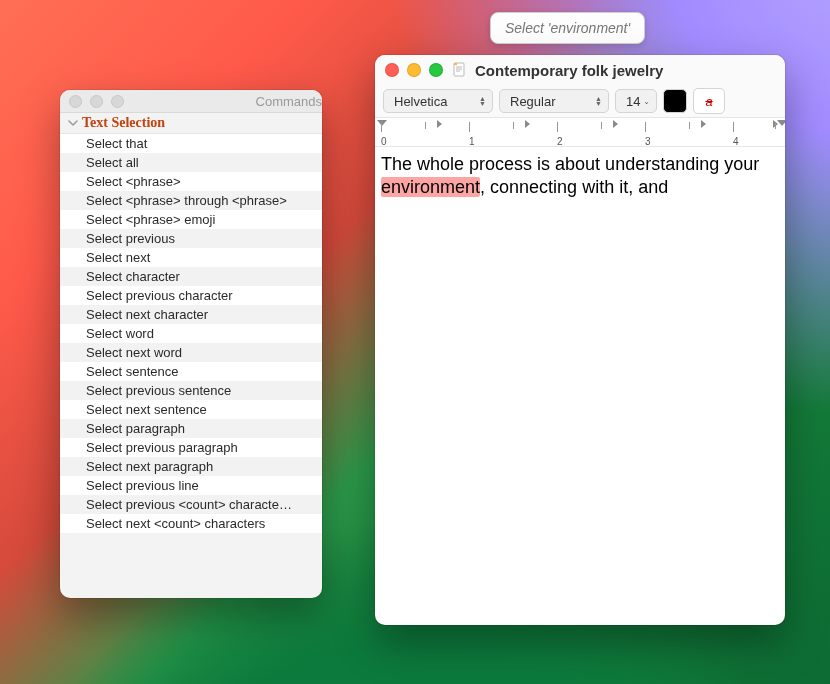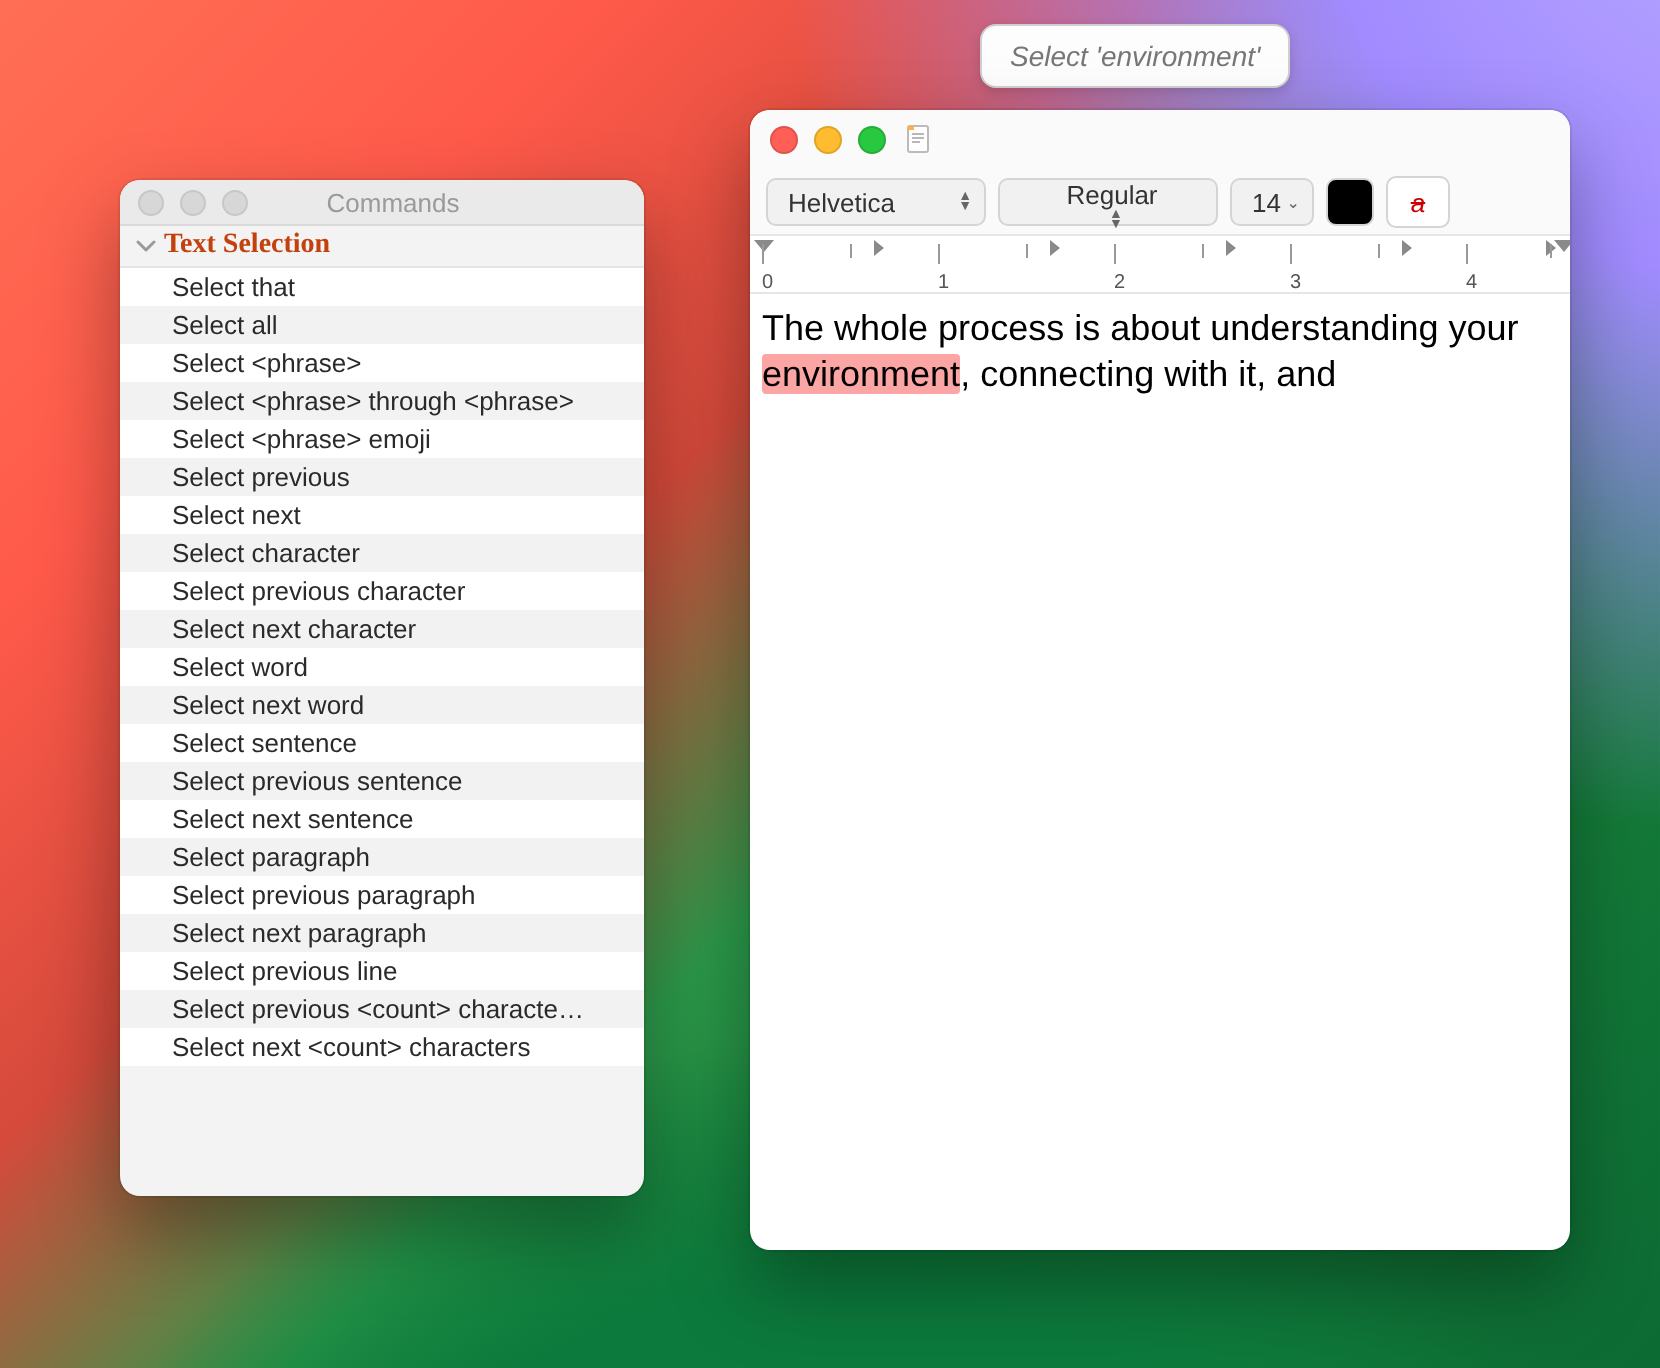--- a/index.html
+++ b/index.html
@@ -67,21 +67,21 @@
     padding-left: 9px;
   }
   .traffic-inactive .dot {
     width: 11px; height: 11px; border-radius: 50%;
     background: #d7d7d7;
     border: 0.5px solid #c7c7c7;
   }
   .commands-title {
     position: absolute;
     left: 0; right: 0;
-    text-align: center;
+    text-align: right;
     font-size: 13px;
     color: #9a9a9a;
     pointer-events: none;
     margin-left: 11px;
   }
   .section-header {
     display: flex;
     align-items: center;
     height: 20px;
     padding-left: 6px;
@@ -174,21 +174,21 @@
     border-radius: 5px;
     display: flex;
     align-items: center;
     padding: 0 6px 0 10px;
     font-size: 13px;
     color: #333;
     justify-content: space-between;
     box-sizing: border-box;
   }
   .font-family { width: 110px; gap: 12px; }
-  .font-style  { width: 110px; flex-direction: column; }
+  .font-style  { width: 110px; }
   .font-size   { width: 42px; justify-content: space-between; }
   .select-arrows {
     display: inline-flex;
     flex-direction: column;
     line-height: 5px;
     font-size: 7px;
     color: #666;
     margin-left: 4px;
   }
   .single-chev { font-size: 8px; color:#666; }
@@ -366,20 +366,21 @@
         <span class="dot dot-min"></span>
         <span class="dot dot-zoom"></span>
       </div>
       <span class="doc-icon">
         <svg width="16" height="16" viewBox="0 0 16 16">
           <rect x="3" y="1" width="10" height="13" rx="1" fill="#fff" stroke="#bbb"></rect>
           <path d="M5 5 h6 M5 7 h6 M5 9 h4" stroke="#b8b8b8" stroke-width="1"></path>
           <path d="M3 1 h3 v2 h-3 z" fill="#ffb23e"></path>
         </svg>
       </span>
+      <span class="editor-title">Contemporary folk jewelry</span>
     </div>
 
     <div class="toolbar">
       <div class="select-box font-family">
         <span>Helvetica</span>
         <span class="select-arrows">▲<br>▼</span>
       </div>
       <div class="select-box font-style">
         <span>Regular</span>
         <span class="select-arrows">▲<br>▼</span>

